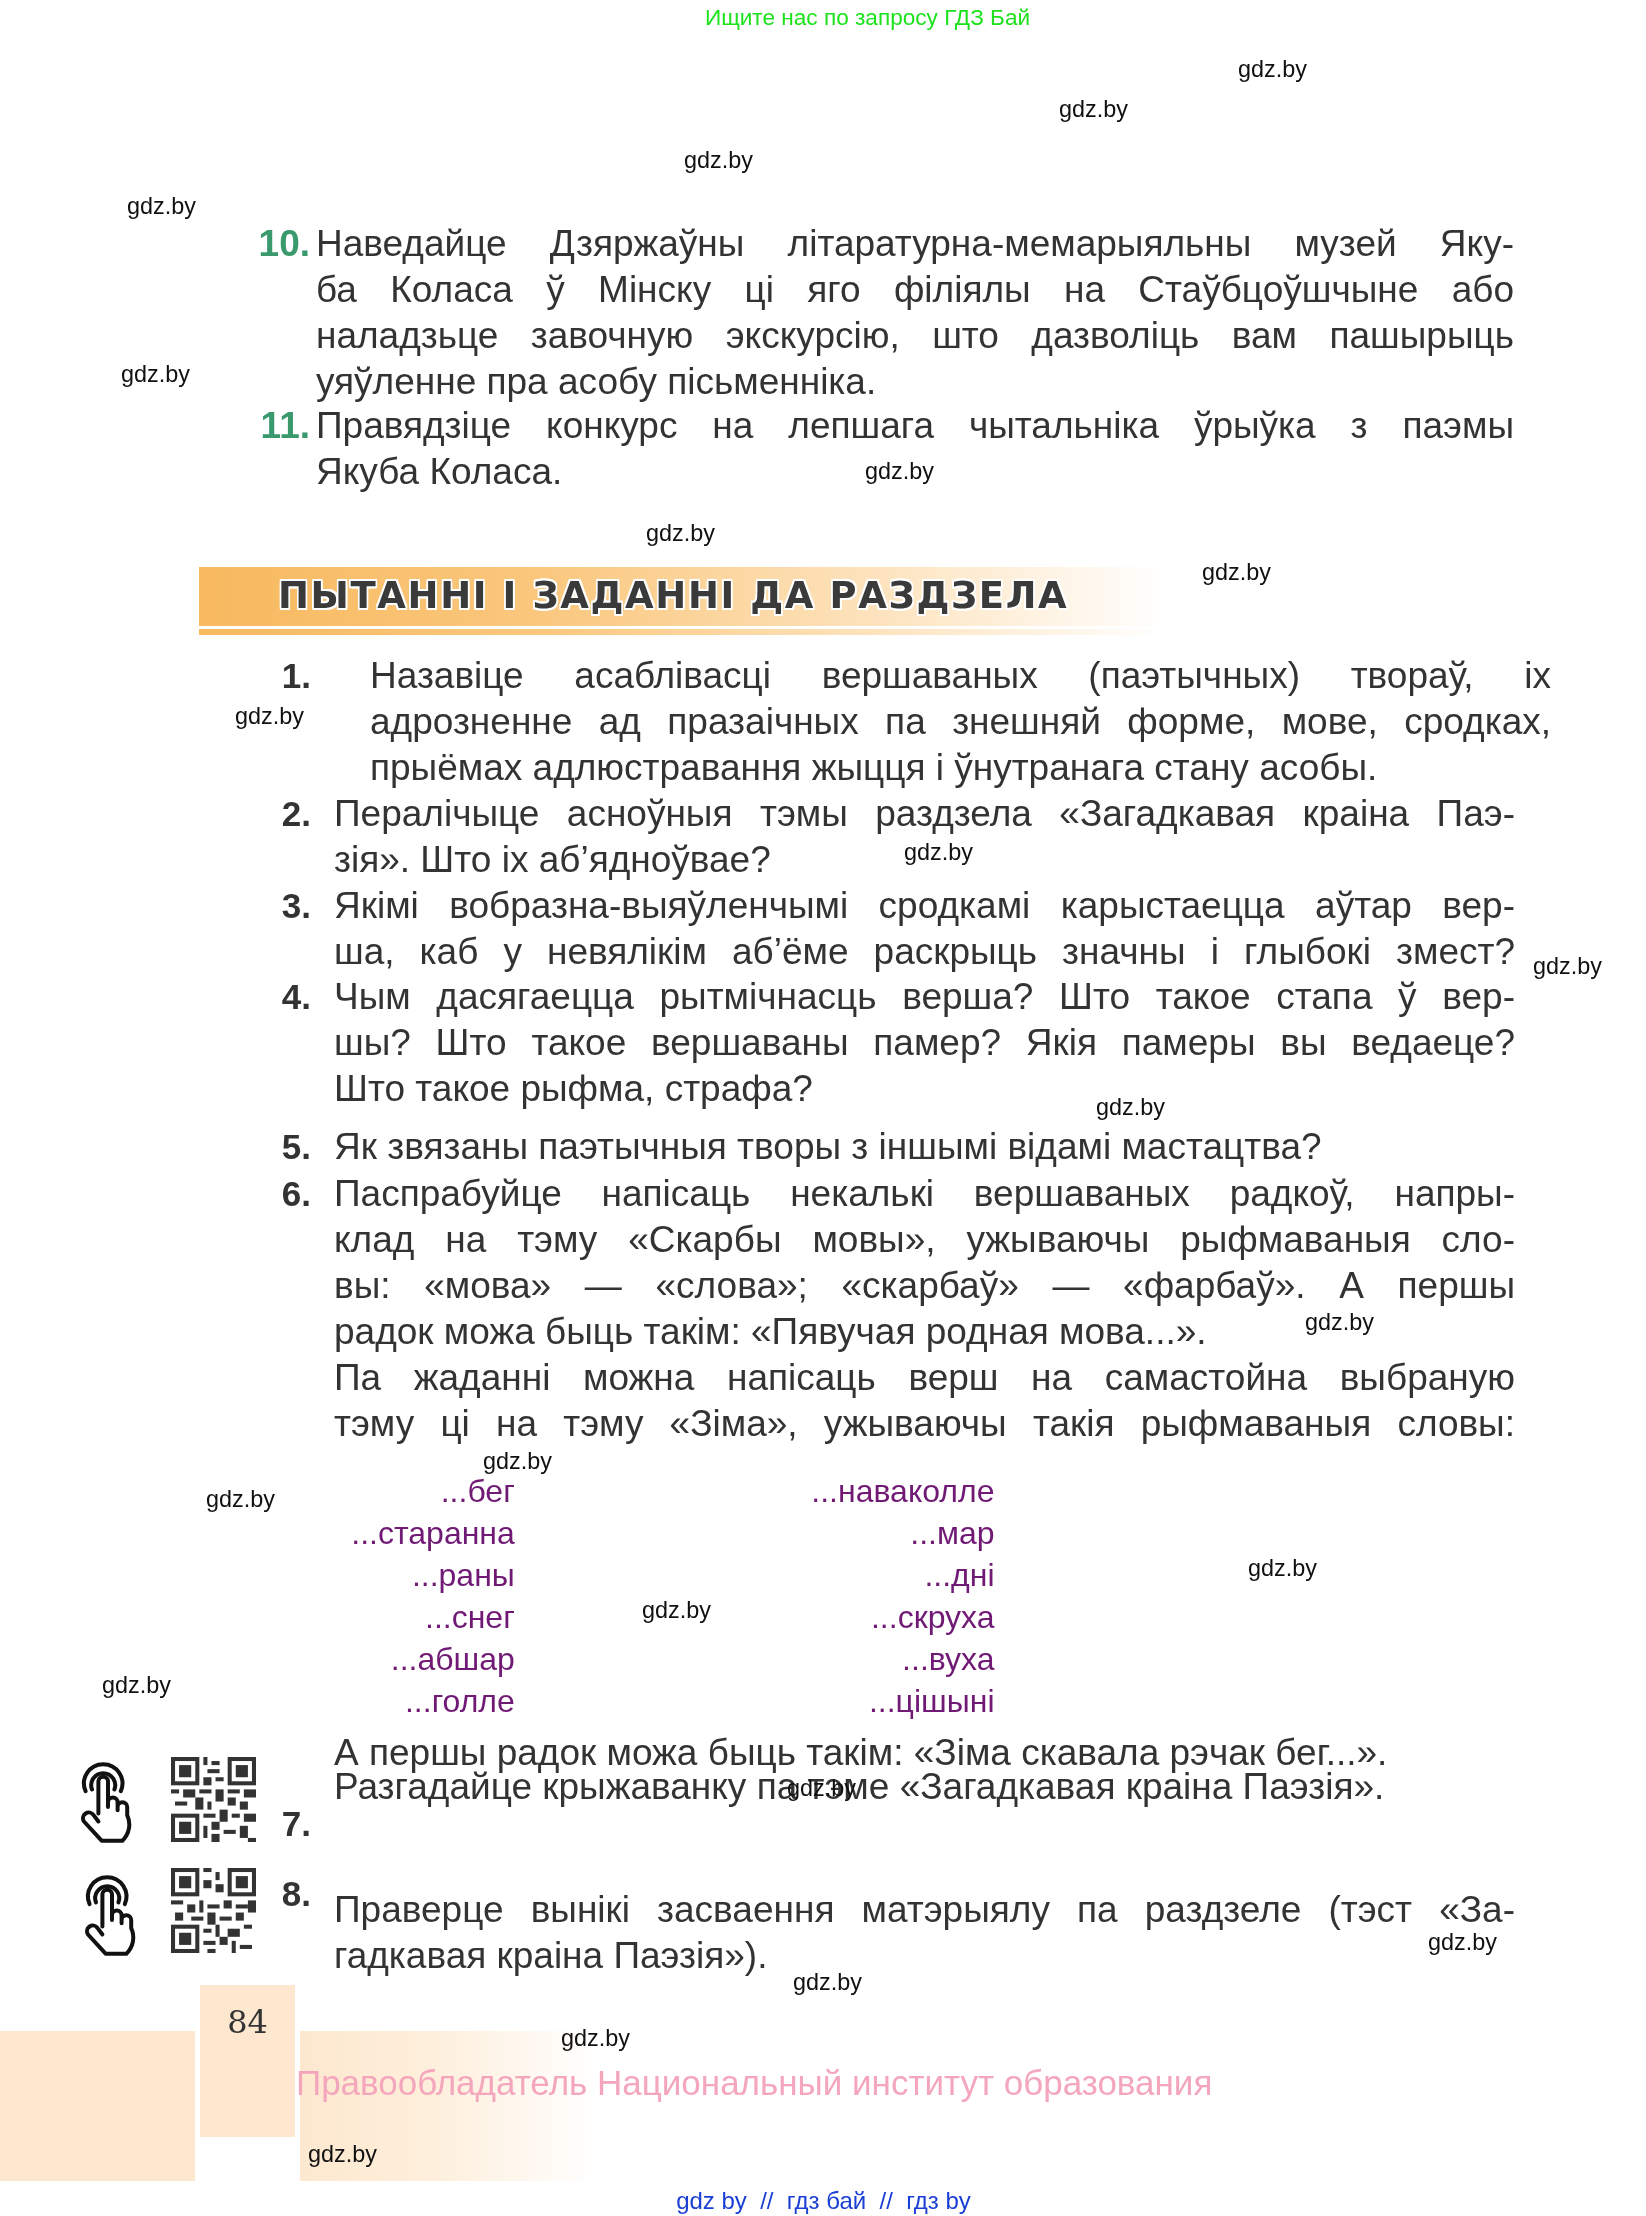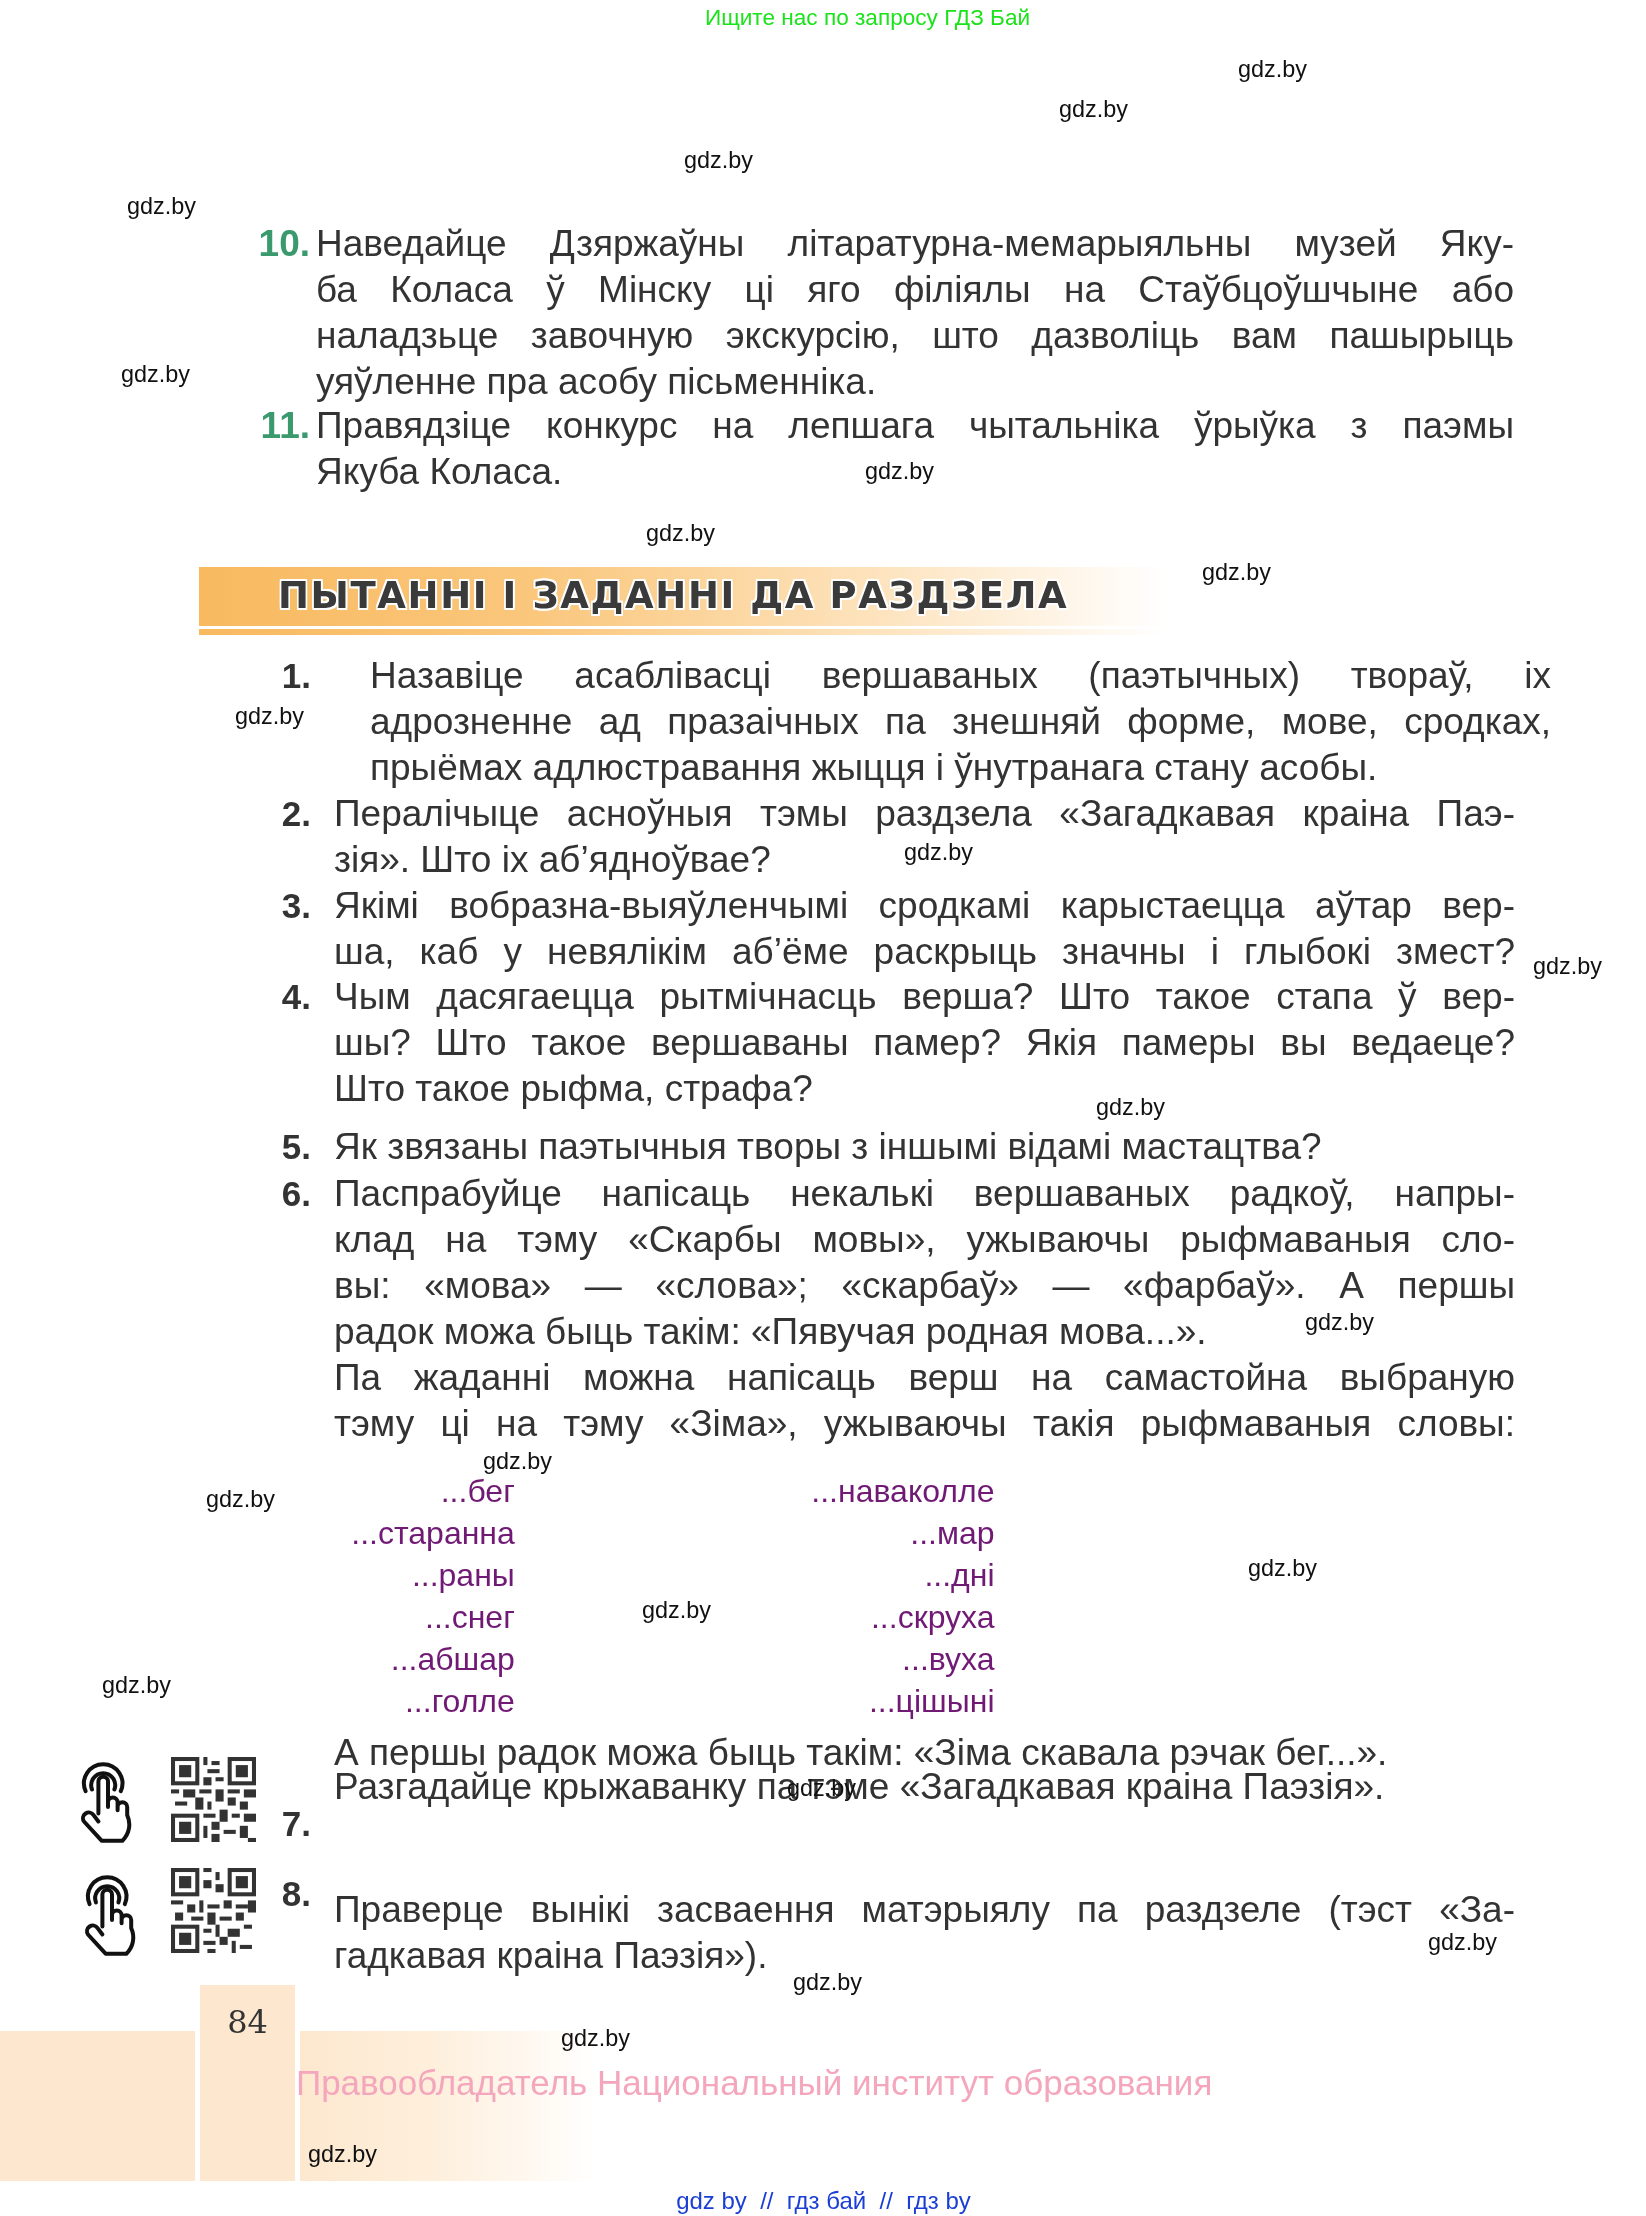--- a/index.html
+++ b/index.html
@@ -60,21 +60,21 @@
   
   .rhyme {
     position: absolute; font-size: 32px; line-height: 42px; color: #701a75; white-space: nowrap; text-align: right;
   }
   .rhyme .dots { display: inline-block; width: 44px; }
   
   .hand-icon { position: absolute; width: 64px; height: 93px; }
   .qr-icon { position: absolute; width: 85px; height: 85px; }
   
   .page-block-left { left: 0; top: 2031px; width: 195px; height: 150px; background: #fde8cf; }
-  .page-block-num  { left: 200px; top: 1985px; width: 95px; height: 196px; background: #fde8cf; }
+  .page-block-num  { left: 200px; top: 1985px; width: 95px; height: 152px; background: #fde8cf; }
   .page-block-right {
     left: 300px; top: 2031px; width: 298px; height: 150px;
     background: linear-gradient(to right, #fde8cf 0%, #feefdc 45%, rgba(255,255,255,0) 100%);
   }
   .page-number {
     position: absolute; left: 0; width: 95px; top: 17.7px; text-align: center;
     font-family: "DejaVu Serif", serif; font-size: 32px; color: #333333;
   }
   .copyright {
     left: 296px; top: 2063px; font-size: 35px; line-height: 40px;

